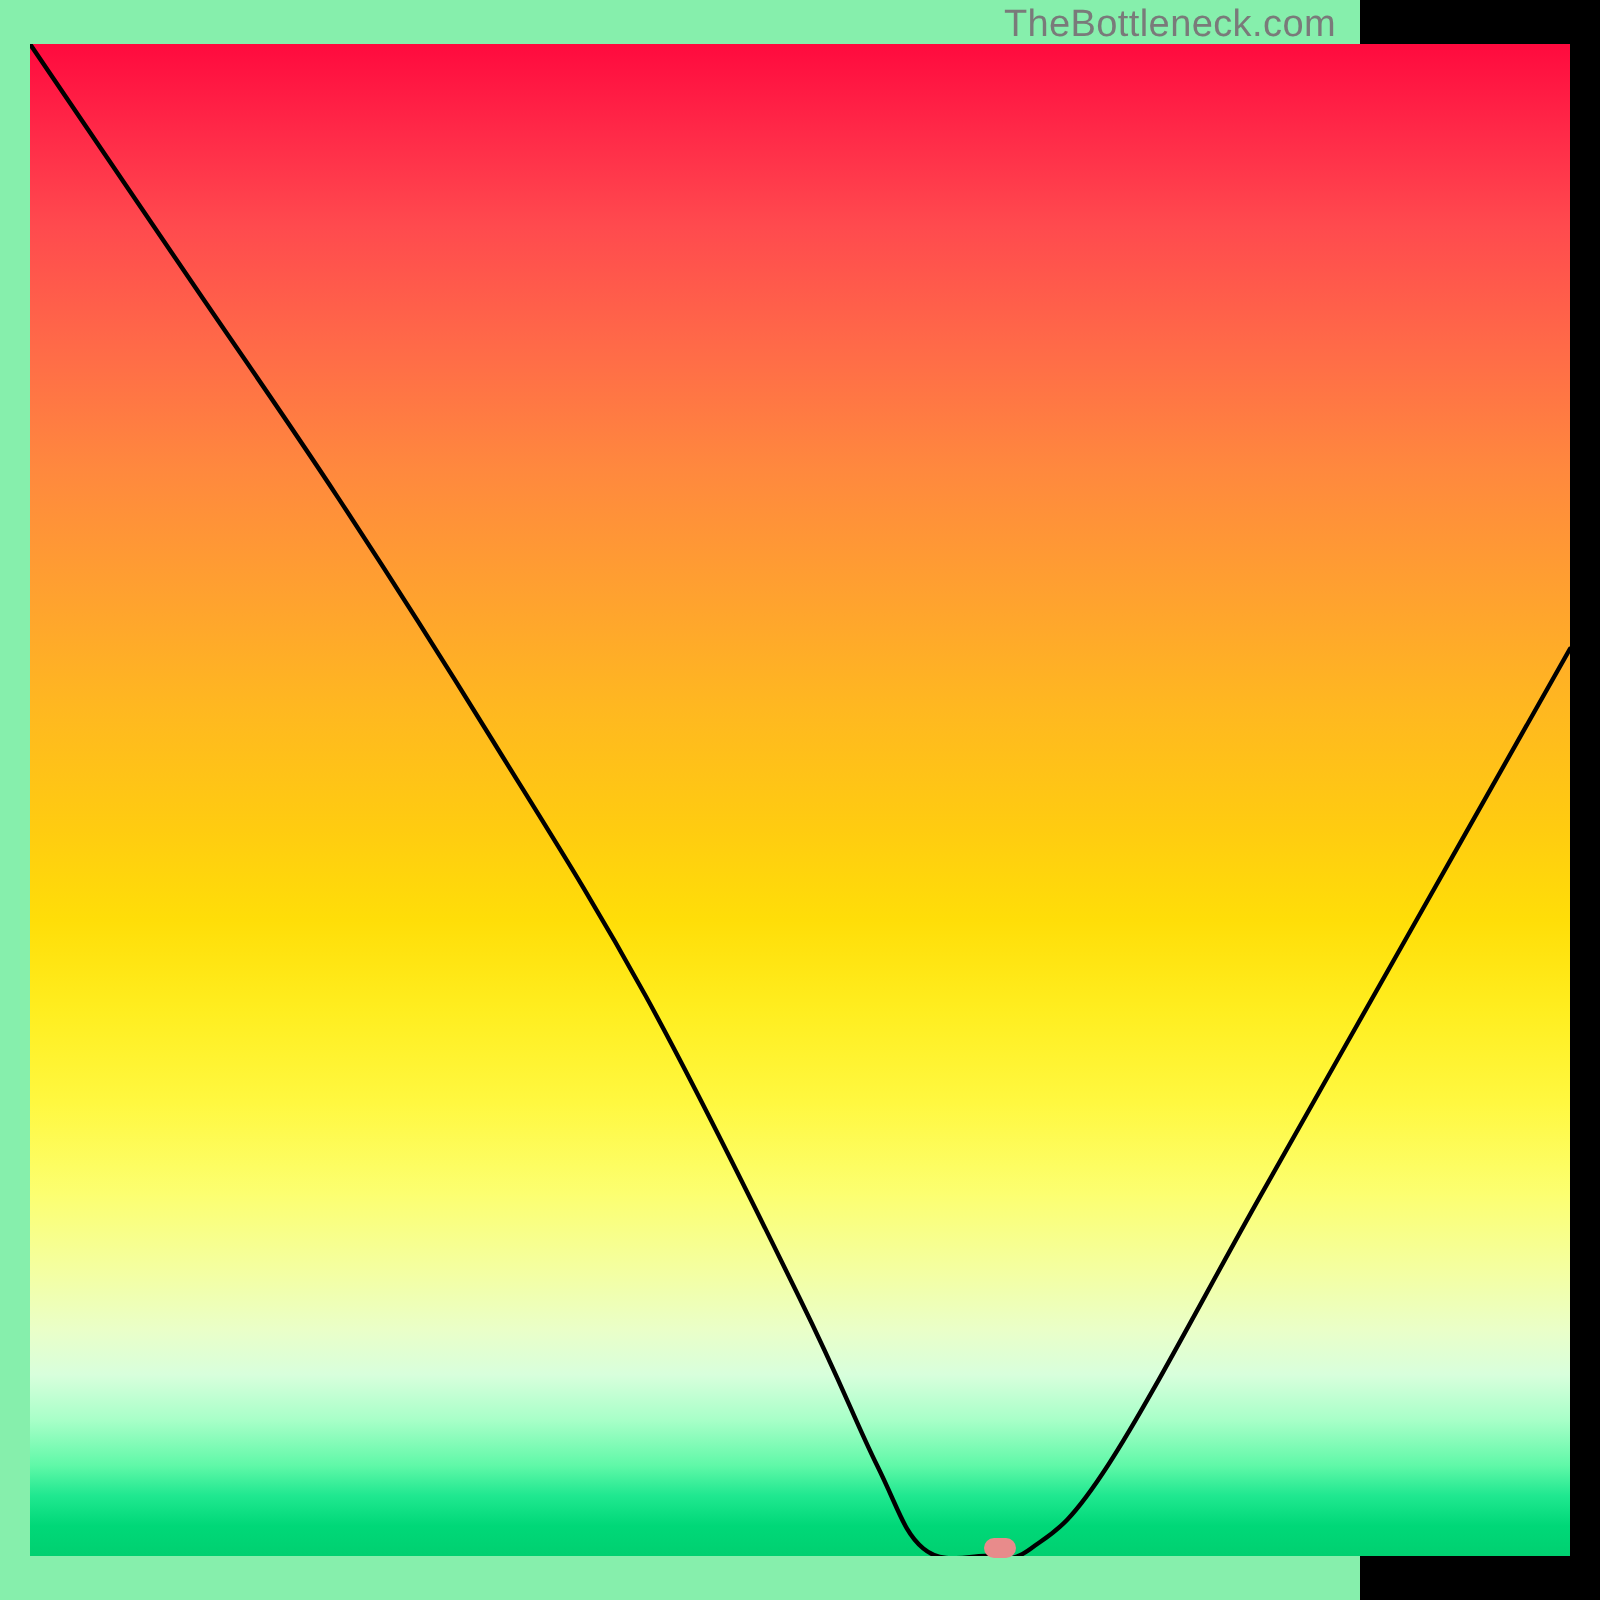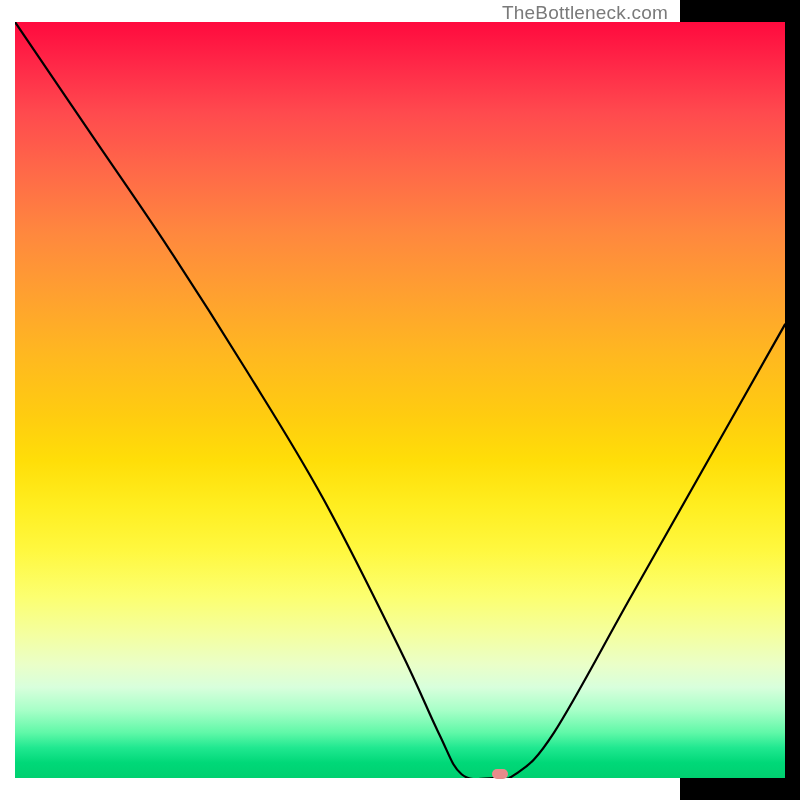--- a/index.html
+++ b/index.html
@@ -1,21 +1,21 @@
 <!DOCTYPE html>
 <html><head>
 <meta charset="utf-8">
 <style>
   * { margin: 0; padding: 0; box-sizing: border-box; }
   html, body { width: 800px; height: 800px; overflow: hidden; background: #000; }
   .chart-container {
     position: relative;
     width: 680px;
     height: 800px;
-    background: #ffffff;
+    background: #86efac;
   }
   .plot-area {
     position: absolute;
     left: 15px;
     top: 22px;
     width: 770px;
     height: 756px;
   }
   .gradient-bg {
     position: absolute;

